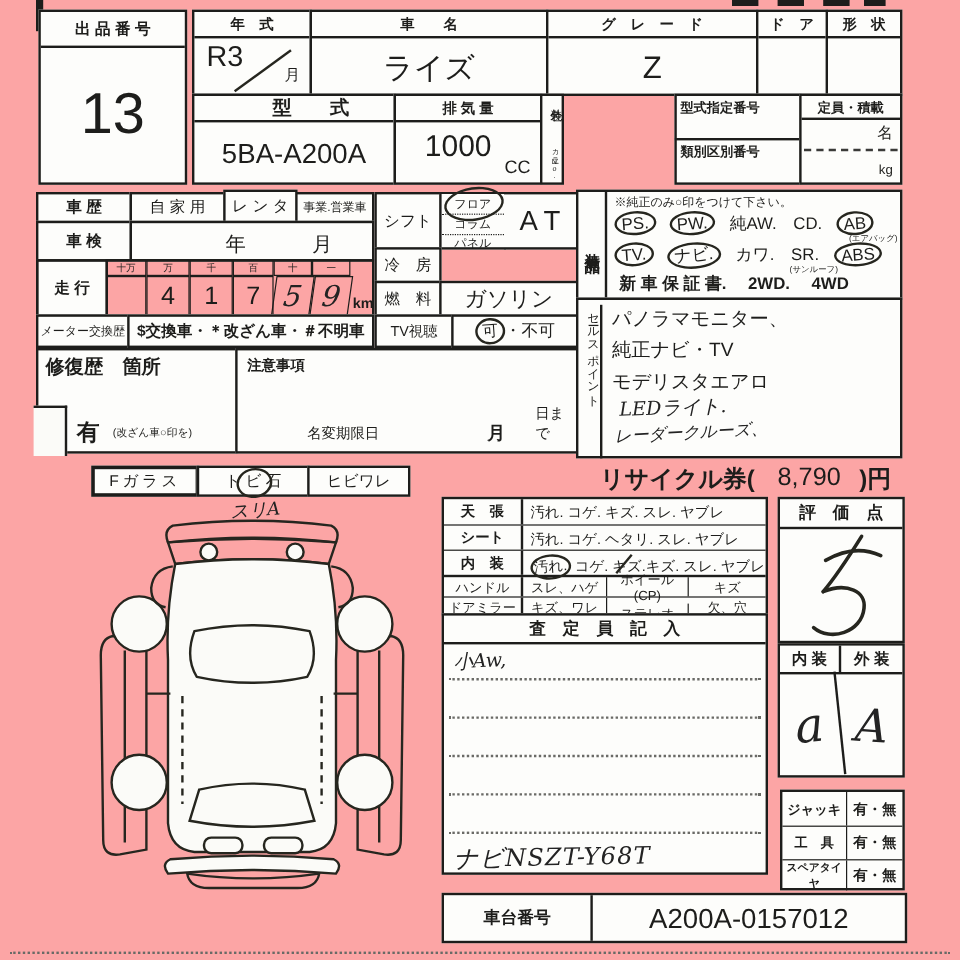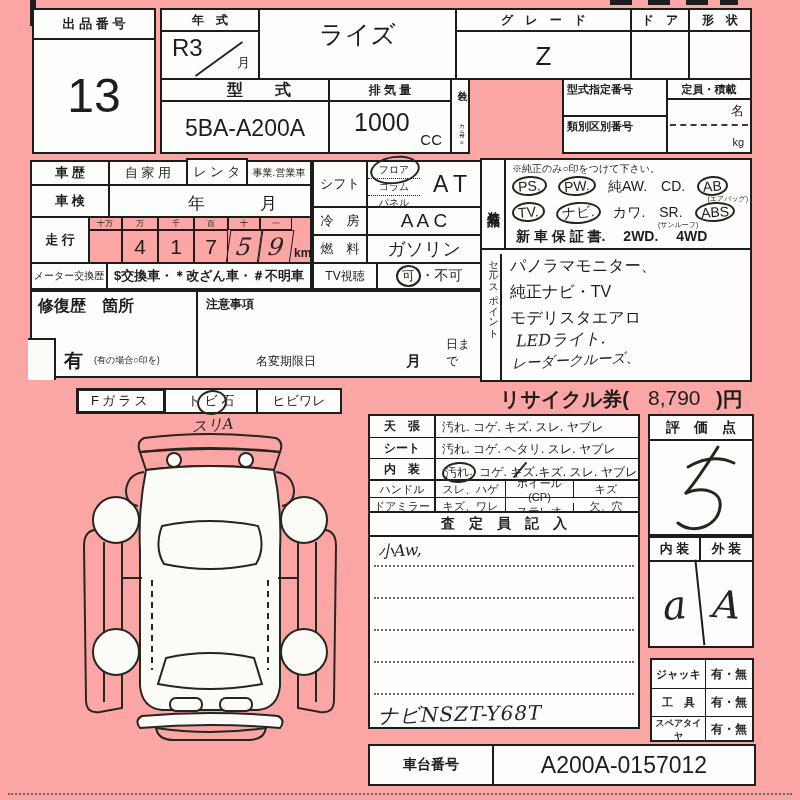--- a/index.html
+++ b/index.html
@@ -37,20 +37,21 @@
   </div>
 
   <div class="box" style="left:160px;top:8px;width:100px;height:72px;">
     <div class="ctr hdr" style="height:20px;font-size:12px;">年　式</div>
     <div class="abs" style="left:10px;top:24px;font-size:24px;">R3</div>
     <div class="slash" style="left:28px;top:48px;width:58px;transform:rotate(-36deg);"></div>
     <div class="abs" style="right:8px;bottom:6px;font-size:13px;">月</div>
   </div>
 
   <div class="box" style="left:258px;top:8px;width:199px;height:72px;">
+    <div class="ctr hdr" style="height:20px;font-size:12px;">車　　名</div>
     <div class="ctr" style="height:48px;font-size:25px;">ライズ</div>
   </div>
 
   <div class="box" style="left:455px;top:8px;width:177px;height:72px;">
     <div class="ctr hdr" style="height:20px;font-size:12px;">グ　レ　ー　ド</div>
     <div class="ctr" style="height:48px;font-size:26px;">Z</div>
   </div>
 
   <div class="box" style="left:688px;top:8px;width:64px;height:72px;">
     <div class="ctr hdr" style="height:20px;font-size:12px;">形　状</div>
@@ -137,21 +138,21 @@
   <div class="box" style="left:30px;top:262px;width:78px;height:28px;">
     <div class="ctr" style="height:100%;font-size:10px;">メーター交換歴</div>
   </div>
   <div class="box" style="left:106px;top:262px;width:206px;height:28px;">
     <div class="ctr" style="height:100%;font-size:13px;font-weight:bold;">$交換車・＊改ざん車・＃不明車</div>
   </div>
 
   <div class="box" style="left:30px;top:290px;width:168px;height:88px;">
     <div class="abs" style="left:6px;top:4px;font-size:16px;font-weight:bold;">修復歴　箇所</div>
     <div class="abs" style="left:32px;top:56px;font-size:19px;font-weight:bold;">有</div>
-    <div class="abs" style="left:62px;top:62px;font-size:9px;">(有の場合○印を)</div>
+    <div class="abs" style="left:62px;top:62px;font-size:9px;">(改ざん車○印を)</div>
   </div>
   <div class="abs" style="left:28px;top:338px;width:28px;height:42px;background:#fbfbf8;border-top:2px solid #1d1d1b;border-right:2px solid #1d1d1b;"></div>
 
   <div class="box" style="left:196px;top:290px;width:286px;height:88px;">
     <div class="abs" style="left:8px;top:4px;font-size:12px;font-weight:bold;">注意事項</div>
     <div class="abs" style="left:58px;bottom:6px;font-size:12px;">名変期限日</div>
     <div class="abs" style="left:208px;bottom:5px;font-size:15px;font-weight:bold;">月</div>
     <div class="abs" style="left:248px;bottom:6px;font-size:12px;">日まで</div>
   </div>
 
@@ -163,23 +164,20 @@
     <div class="ctr" style="height:16px;font-size:10px;border-bottom:1px dotted #1d1d1b;">コラム</div>
     <div class="ctr" style="height:14px;font-size:10px;">パネル</div>
   </div>
   <div class="ovalabs" style="left:370px;top:156px;width:46px;height:24px;transform:rotate(-8deg);"></div>
   <div class="box" style="left:420px;top:160px;width:62px;height:48px;border-left:none;">
     <div class="ctr" style="height:100%;font-size:23px;">A T</div>
   </div>
 
   <div class="box" style="left:312px;top:206px;width:56px;height:30px;">
     <div class="ctr" style="height:100%;font-size:13px;">冷　房</div>
-  </div>
-  <div class="box" style="left:366px;top:206px;width:116px;height:30px;">
-    <div class="ctr" style="height:100%;font-size:19px;">A A C</div>
   </div>
 
   <div class="box" style="left:312px;top:234px;width:56px;height:30px;">
     <div class="ctr" style="height:100%;font-size:13px;">燃　料</div>
   </div>
   <div class="box" style="left:366px;top:234px;width:116px;height:30px;">
     <div class="ctr" style="height:100%;font-size:18px;">ガソリン</div>
   </div>
 
   <div class="box" style="left:312px;top:262px;width:66px;height:28px;">

